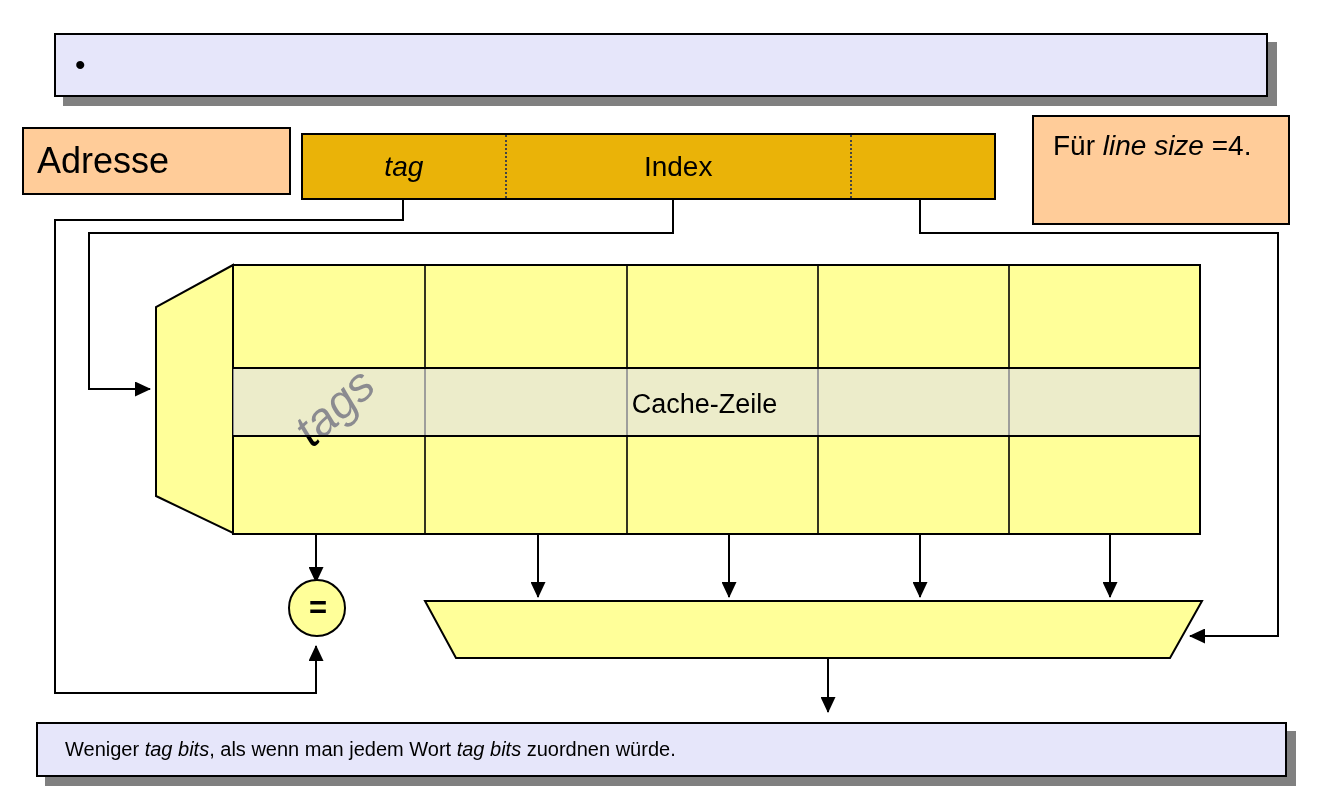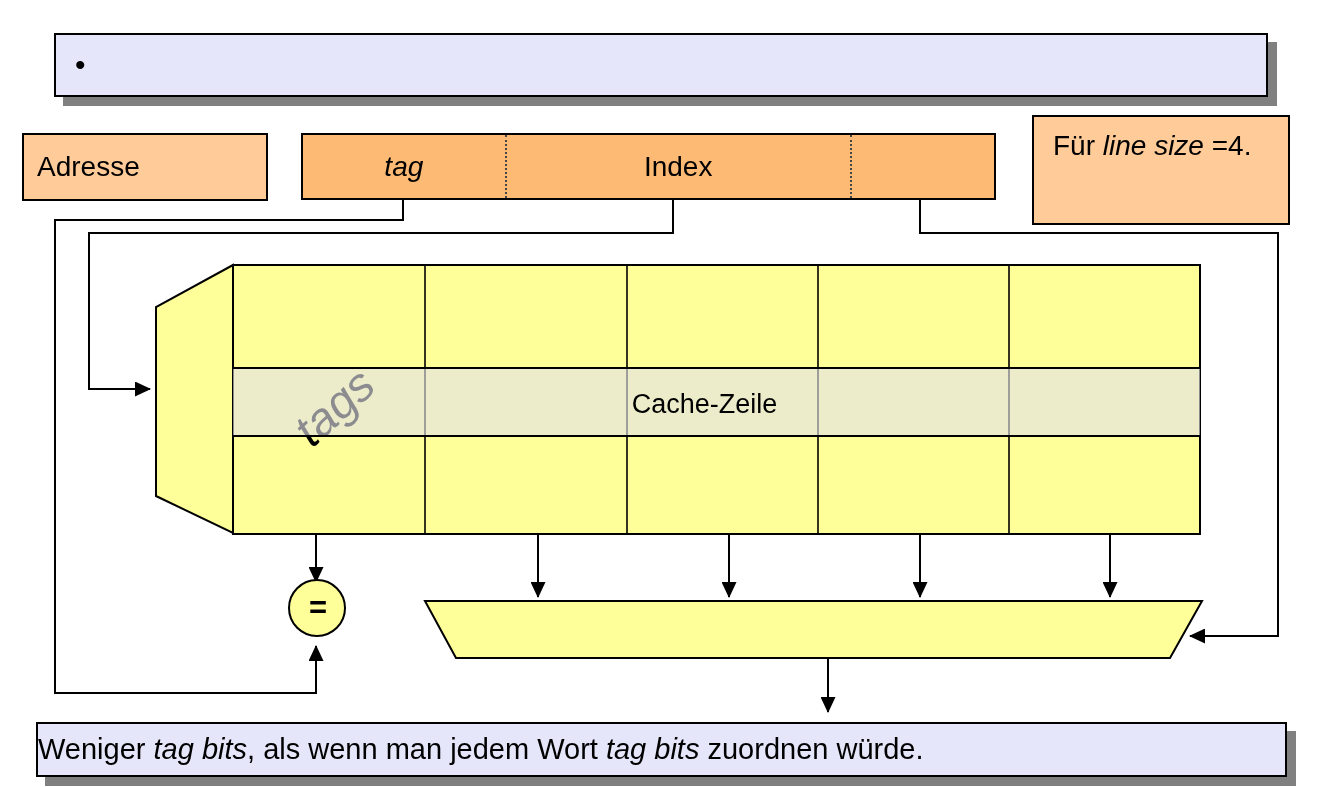--- a/index.html
+++ b/index.html
@@ -10,31 +10,31 @@
   .seg-r{font-style:normal;font-weight:normal;}
   .seg-i{font-style:italic;}
   .seg-b{font-weight:bold;}
   .seg-bi{font-weight:bold;font-style:italic;}
 
   
   .lav-box{background:#e6e6fa;border:2px solid #000;box-shadow:9px 9px 0 #808080;
            display:flex;align-items:center;z-index:5;}
   #title-box{left:54px;top:33px;width:1214px;height:64px;font-size:33px;padding-left:19px;}
   #title-bullet{width:42px;font-size:30px;}
-  #bottom-box{left:36px;top:722px;width:1251px;height:55px;font-size:29px;}
+  #bottom-box{left:36px;top:722px;width:1251px;height:55px;font-size:20px;padding-left:27px;}
 
   
   .orange-box{background:#ffcc99;border:2px solid #000;z-index:5;}
-  #adresse-box{left:22px;top:133px;width:246px;height:68px;font-size:28px;
+  #adresse-box{left:22px;top:127px;width:269px;height:68px;font-size:36px;
                display:flex;align-items:center;padding-left:13px;}
   #note-box{left:1032px;top:115px;width:258px;height:110px;font-size:28px;
             padding:11px 12px 0 19px;line-height:36px;}
 
   
-  #address-bar{left:301px;top:133px;width:695px;height:67px;background:#fdba74;
+  #address-bar{left:301px;top:133px;width:695px;height:67px;background:#eab308;
                border:2px solid #000;display:flex;z-index:5;}
   .bar-field{display:flex;align-items:center;justify-content:center;font-size:28px;height:100%;}
   #field-tag{width:204px;font-style:italic;}
   #field-index{width:347px;border-left:2px dotted #444;}
   #field-offset{width:144px;border-left:2px dotted #444;}
 
   
   #tags-label{left:272px;top:378px;width:130px;height:64px;font-size:47px;font-style:italic;
               transform:rotate(-42deg);z-index:2;text-align:center;}
 

